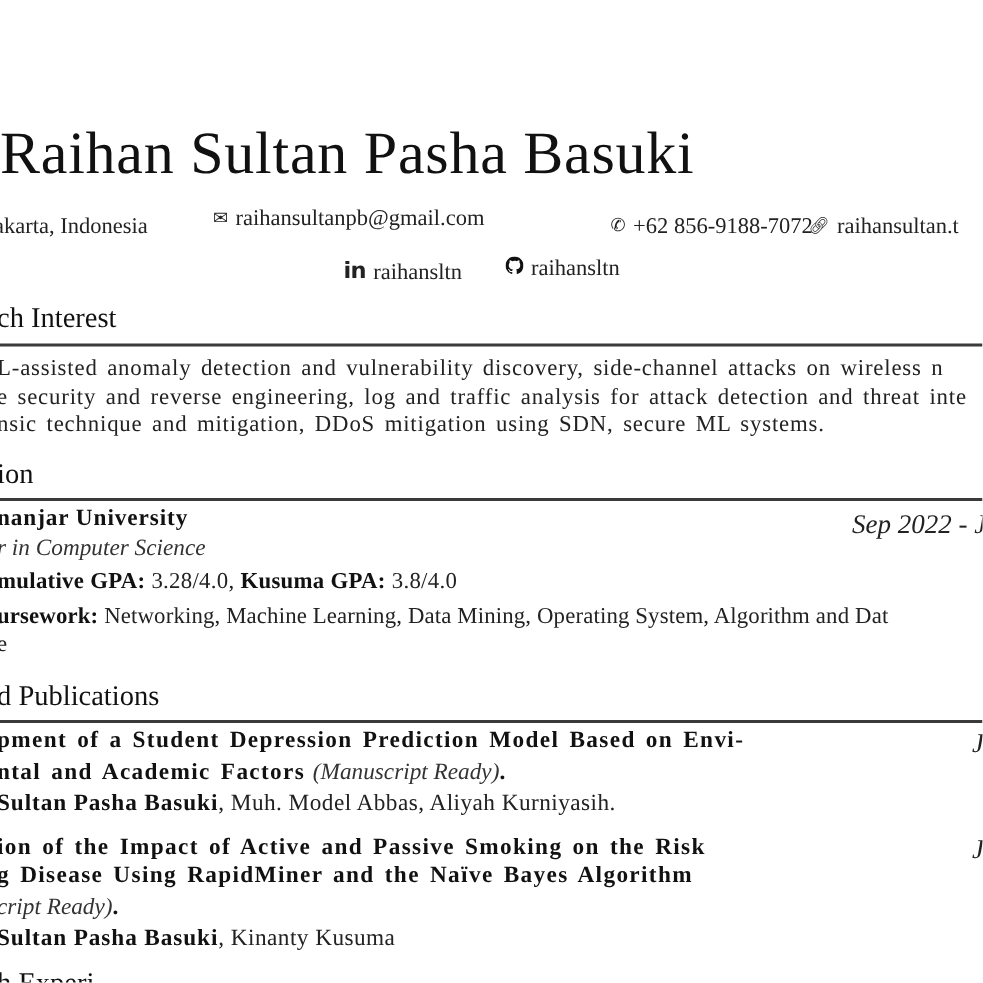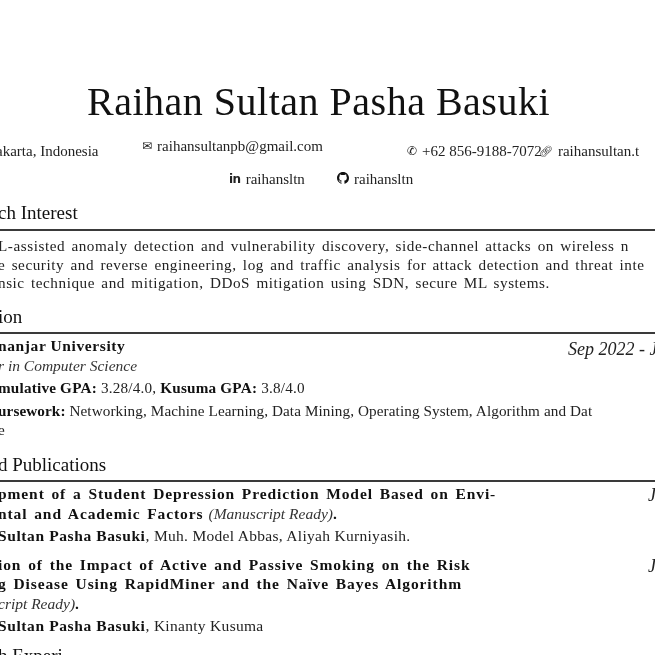--- a/index.html
+++ b/index.html
@@ -13,21 +13,21 @@
     overflow: hidden;
     position: relative;
     font-family: "DejaVu Serif", "Liberation Serif", serif;
     color: #1a1a1a;
   }
   .abs { position: absolute; white-space: nowrap; }
 
   
   .name {
     left: 0; width: 550px; top: 78px;
-    text-align: right;
+    text-align: left;
     font-family: "Liberation Serif", "DejaVu Serif", serif;
     font-size: 40px;
     letter-spacing: 0.5px;
     color: #111;
   }
 
   
   .contact {
     font-family: "Liberation Serif", serif;
     font-size: 15px;
@@ -35,21 +35,21 @@
   }
   .contact .ic {
     display: inline-block;
     font-family: "DejaVu Sans", sans-serif;
     font-size: 12px;
     margin-right: 5px;
     vertical-align: 1px;
   }
   .contact .ic.in {
     font-weight: bold;
-    font-size: 12px;
+    font-size: 15px;
     letter-spacing: -0.5px;
   }
 
   
   .section {
     font-family: "Liberation Serif", serif;
     font-size: 19px;
     color: #111;
   }
   .rule {

